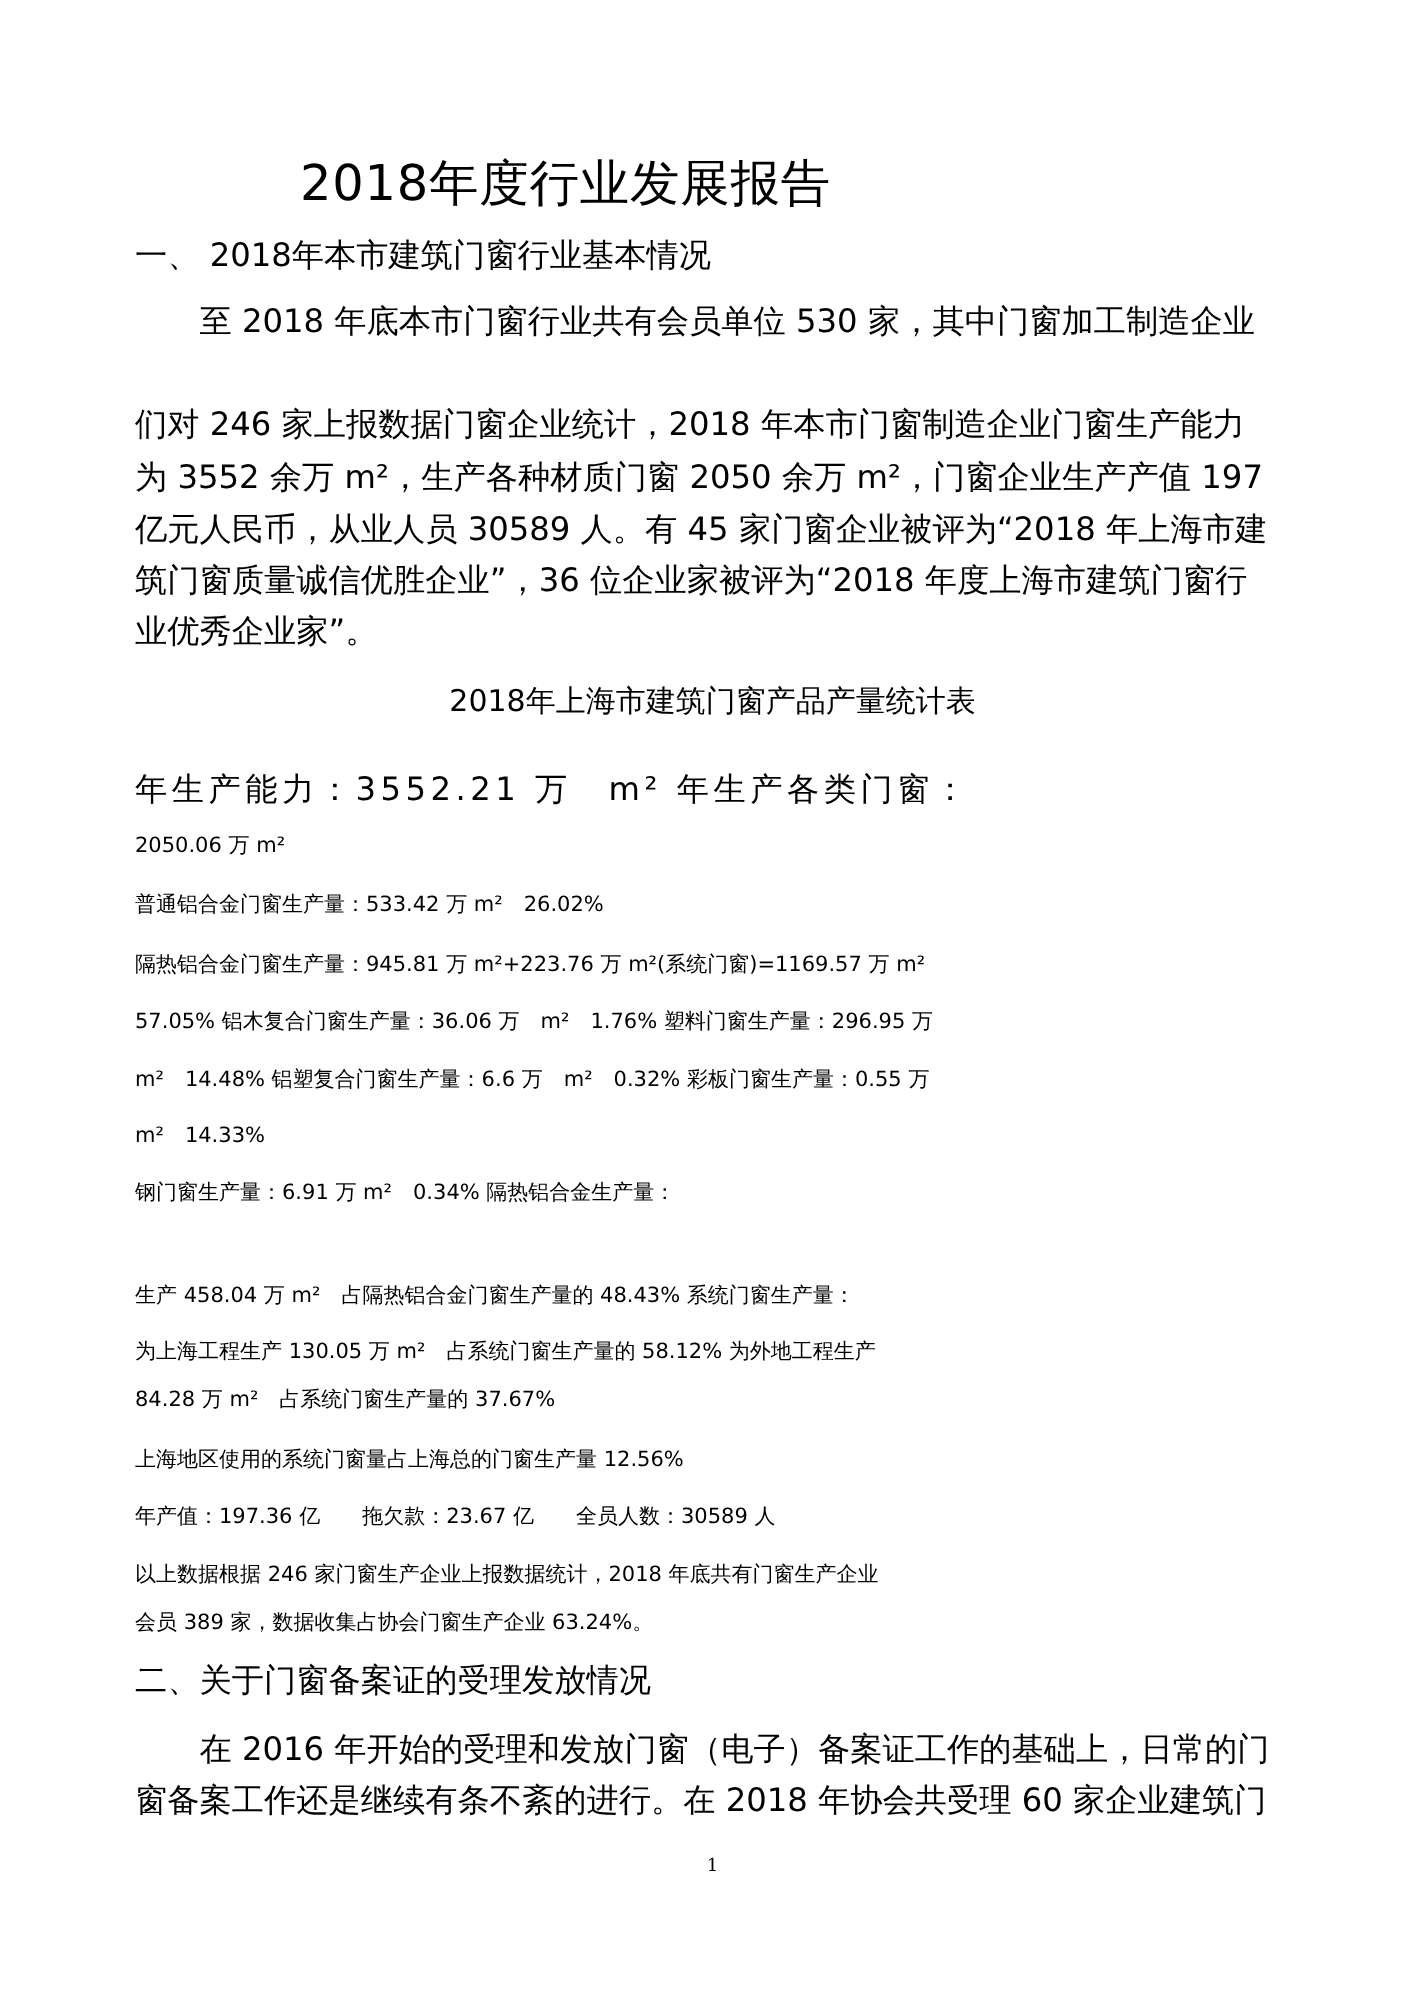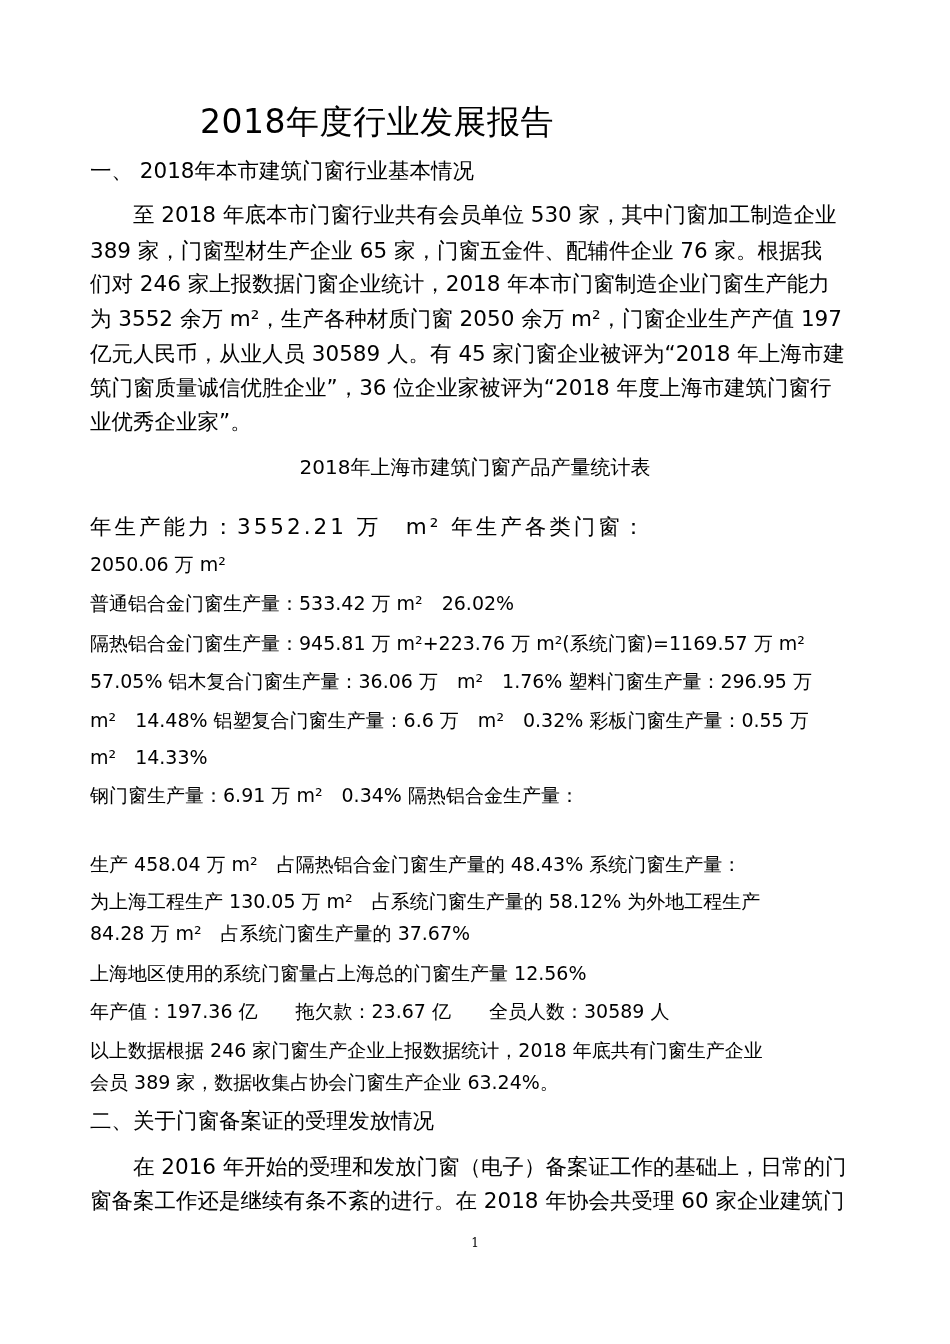--- a/index.html
+++ b/index.html
@@ -15,37 +15,36 @@
   }
   .line {
     position: absolute; left: 90px; white-space: nowrap;
     font-size: 21px; line-height: 30px;
   }
   .body { font-size: 21.5px; }
   .table-title {
     position: absolute; left: 0; width: 950px; top: 452px;
     text-align: center; font-size: 20px; line-height: 30px;
   }
-  .small { font-size: 19px; }
+  .small { font-size: 14px; }
   .pagenum {
     position: absolute; left: 0; width: 950px; top: 1236px; text-align: center;
     font-family: "DejaVu Serif", "Liberation Serif", serif; font-size: 12px;
   }
   .spaced { letter-spacing: 3px; }
 </style>
 </head>
 <body>
 
 <div class="page">
   <div class="title">2018年度行业发展报告</div>
 
   <div class="line body" style="top:156px;">一、 2018年本市建筑门窗行业基本情况</div>
 
   <div class="line body" style="top:200px;">　　至 2018 年底本市门窗行业共有会员单位 530 家，其中门窗加工制造企业</div>
-  <div class="line body" style="top:236px;">389 家，门窗型材生产企业 65 家，门窗五金件、配辅件企业 76 家。根据我</div>
   <div class="line body" style="top:269px;">们对 246 家上报数据门窗企业统计，2018 年本市门窗制造企业门窗生产能力</div>
   <div class="line body" style="top:304px;">为 3552 余万 m²，生产各种材质门窗 2050 余万 m²，门窗企业生产产值 197</div>
   <div class="line body" style="top:339px;">亿元人民币，从业人员 30589 人。有 45 家门窗企业被评为“2018 年上海市建</div>
   <div class="line body" style="top:373px;">筑门窗质量诚信优胜企业”，36 位企业家被评为“2018 年度上海市建筑门窗行</div>
   <div class="line body" style="top:407px;">业优秀企业家”。</div>
 
   <div class="table-title">2018年上海市建筑门窗产品产量统计表</div>
 
   <div class="line body spaced" style="top:512px;">年生产能力：3552.21 万　m² 年生产各类门窗：</div>
   <div class="line small" style="top:549px;">2050.06 万 m²</div>

